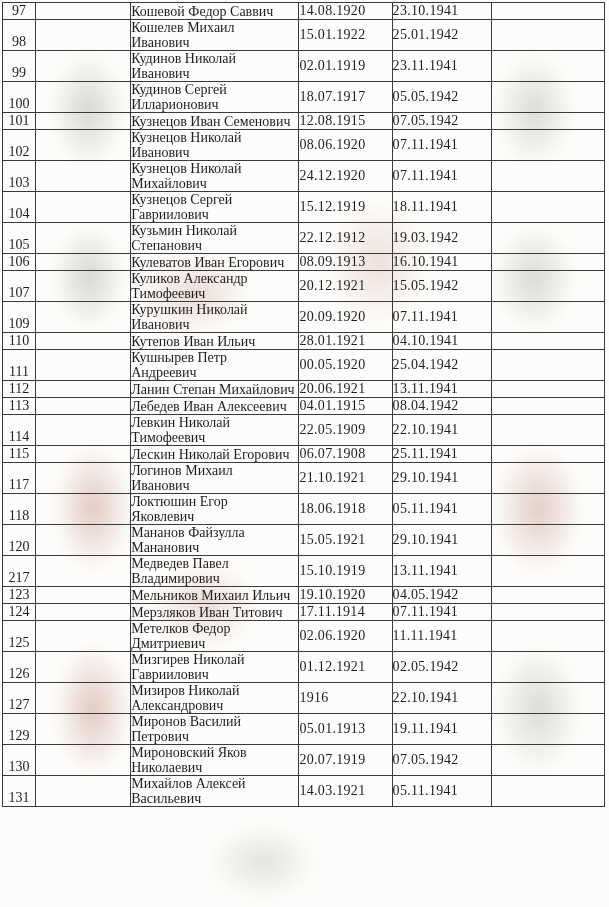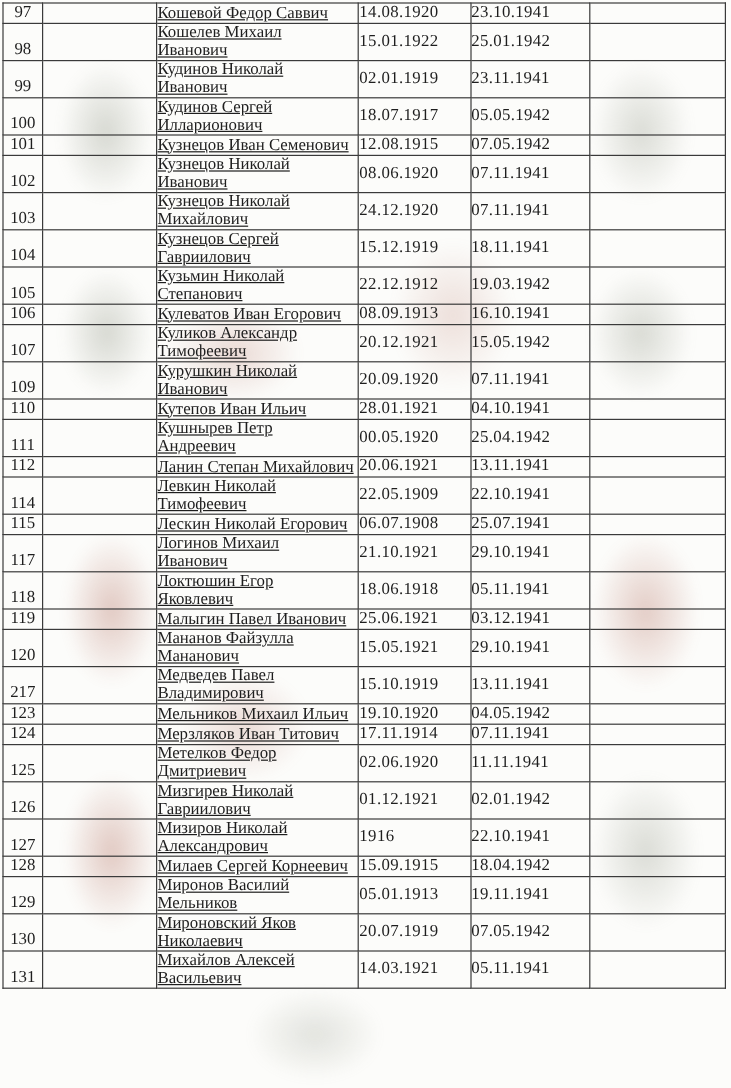--- a/index.html
+++ b/index.html
@@ -40,21 +40,21 @@
   table.doc td {
     border: 1px solid var(--border);
     font-size: 14px;
     color: var(--ink);
     overflow: hidden;
     padding: 0;
   }
   tr.short { height: 15px; }
   tr.tall  { height: 31px; }
   td.c-num   { text-align: center; vertical-align: bottom; padding-bottom: 1px; }
-  td.c-name  { vertical-align: middle; padding-left: 6px; line-height: 15px; text-decoration: underline; }
+  td.c-name  { vertical-align: middle; padding-left: 6px; line-height: 15px; }
   td.c-date  { vertical-align: middle; padding-left: 11px; letter-spacing: 0.3px; }
   td.c-blank { }
   .name-line { white-space: nowrap; }
 </style>
 </head>
 <body>
 
 <div class="page">
 
   <div class="wm gray" style="left:48px;  top:50px;  width:80px;  height:120px; opacity:.45;"></div>
@@ -233,39 +233,49 @@
         <tr class="short">
           <td class="c-num">112</td>
           <td class="c-blank"></td>
           <td class="c-name">
             <div class="name-line">Ланин Степан Михайлович</div>
           </td>
           <td class="c-date">20.06.1921</td>
           <td class="c-date">13.11.1941</td>
           <td class="c-blank"></td>
         </tr>
+        <tr class="short">
+          <td class="c-num">113</td>
+          <td class="c-blank"></td>
+          <td class="c-name">
+            <div class="name-line">Лебедев Иван Алексеевич</div>
+          </td>
+          <td class="c-date">04.01.1915</td>
+          <td class="c-date">08.04.1942</td>
+          <td class="c-blank"></td>
+        </tr>
         <tr class="tall">
           <td class="c-num">114</td>
           <td class="c-blank"></td>
           <td class="c-name">
             <div class="name-line">Левкин Николай</div>
             <div class="name-line">Тимофеевич</div>
           </td>
           <td class="c-date">22.05.1909</td>
           <td class="c-date">22.10.1941</td>
           <td class="c-blank"></td>
         </tr>
         <tr class="short">
           <td class="c-num">115</td>
           <td class="c-blank"></td>
           <td class="c-name">
             <div class="name-line">Лескин Николай Егорович</div>
           </td>
           <td class="c-date">06.07.1908</td>
-          <td class="c-date">25.07.1941</td>
+          <td class="c-date">25.11.1941</td>
           <td class="c-blank"></td>
         </tr>
         <tr class="tall">
           <td class="c-num">117</td>
           <td class="c-blank"></td>
           <td class="c-name">
             <div class="name-line">Логинов Михаил</div>
             <div class="name-line">Иванович</div>
           </td>
           <td class="c-date">21.10.1921</td>
@@ -276,30 +286,20 @@
           <td class="c-num">118</td>
           <td class="c-blank"></td>
           <td class="c-name">
             <div class="name-line">Локтюшин Егор</div>
             <div class="name-line">Яковлевич</div>
           </td>
           <td class="c-date">18.06.1918</td>
           <td class="c-date">05.11.1941</td>
           <td class="c-blank"></td>
         </tr>
-        <tr class="short">
-          <td class="c-num">119</td>
-          <td class="c-blank"></td>
-          <td class="c-name">
-            <div class="name-line">Малыгин Павел Иванович</div>
-          </td>
-          <td class="c-date">25.06.1921</td>
-          <td class="c-date">03.12.1941</td>
-          <td class="c-blank"></td>
-        </tr>
         <tr class="tall">
           <td class="c-num">120</td>
           <td class="c-blank"></td>
           <td class="c-name">
             <div class="name-line">Мананов Файзулла</div>
             <div class="name-line">Мананович</div>
           </td>
           <td class="c-date">15.05.1921</td>
           <td class="c-date">29.10.1941</td>
           <td class="c-blank"></td>
@@ -347,50 +347,40 @@
           <td class="c-blank"></td>
         </tr>
         <tr class="tall">
           <td class="c-num">126</td>
           <td class="c-blank"></td>
           <td class="c-name">
             <div class="name-line">Мизгирев Николай</div>
             <div class="name-line">Гавриилович</div>
           </td>
           <td class="c-date">01.12.1921</td>
-          <td class="c-date">02.01.1942</td>
+          <td class="c-date">02.05.1942</td>
           <td class="c-blank"></td>
         </tr>
         <tr class="tall">
           <td class="c-num">127</td>
           <td class="c-blank"></td>
           <td class="c-name">
             <div class="name-line">Мизиров Николай</div>
             <div class="name-line">Александрович</div>
           </td>
           <td class="c-date">1916</td>
           <td class="c-date">22.10.1941</td>
           <td class="c-blank"></td>
         </tr>
-        <tr class="short">
-          <td class="c-num">128</td>
-          <td class="c-blank"></td>
-          <td class="c-name">
-            <div class="name-line">Милаев Сергей Корнеевич</div>
-          </td>
-          <td class="c-date">15.09.1915</td>
-          <td class="c-date">18.04.1942</td>
-          <td class="c-blank"></td>
-        </tr>
         <tr class="tall">
           <td class="c-num">129</td>
           <td class="c-blank"></td>
           <td class="c-name">
             <div class="name-line">Миронов Василий</div>
-            <div class="name-line">Мельников</div>
+            <div class="name-line">Петрович</div>
           </td>
           <td class="c-date">05.01.1913</td>
           <td class="c-date">19.11.1941</td>
           <td class="c-blank"></td>
         </tr>
         <tr class="tall">
           <td class="c-num">130</td>
           <td class="c-blank"></td>
           <td class="c-name">
             <div class="name-line">Мироновский Яков</div>

